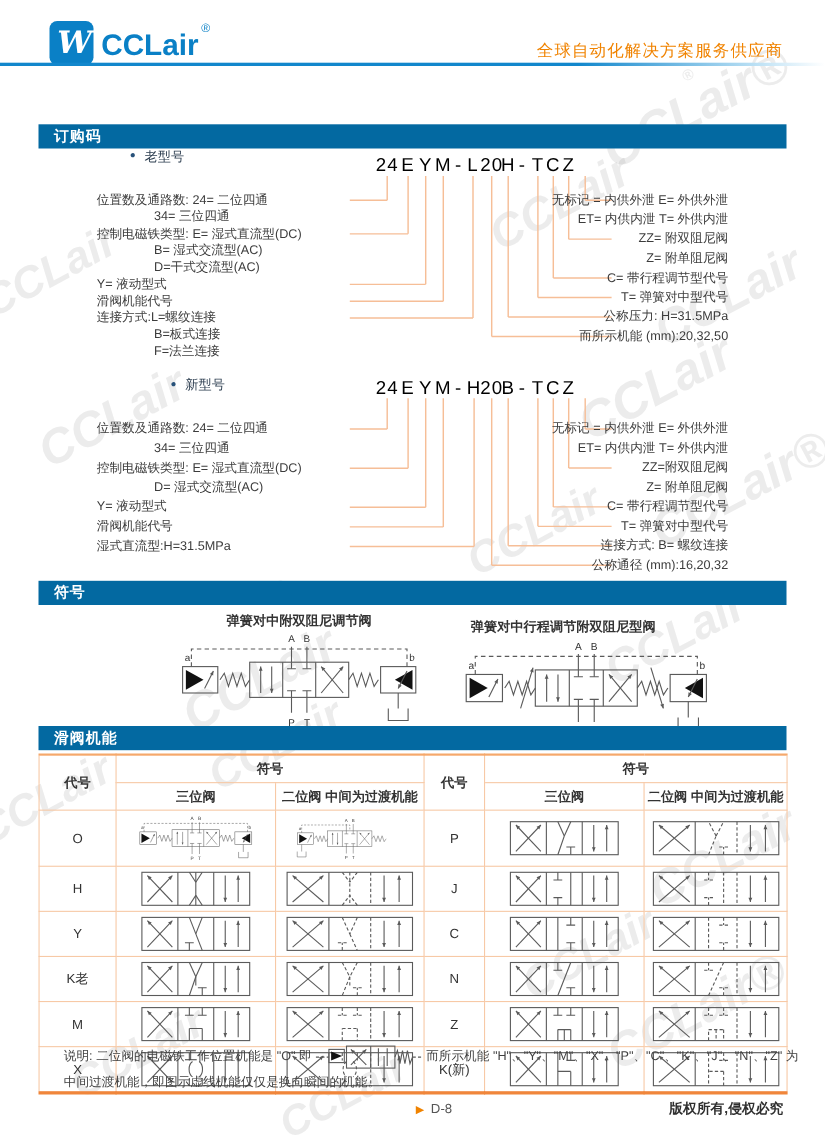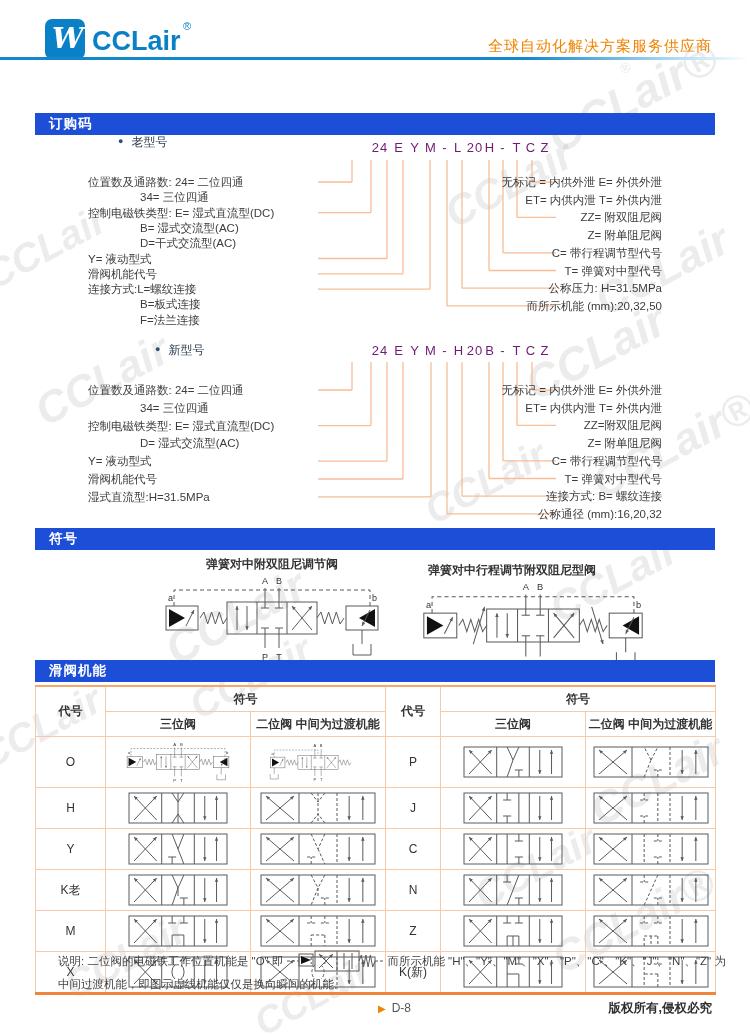--- a/index.html
+++ b/index.html
@@ -11,26 +11,26 @@
   
   .logo-box{position:absolute;left:45px;top:19px;width:40px;height:40px;background:#0A80C6;border-radius:7px;}
   .logo-w{position:absolute;left:52px;top:22px;color:#fff;font-size:28px;font-weight:bold;font-style:italic;
           font-family:"DejaVu Serif",serif;}
   .logo-name{position:absolute;left:92px;top:26px;color:#0A80C6;font-size:27px;font-weight:bold;letter-spacing:0px;}
   .logo-reg{position:absolute;left:183px;top:20px;color:#0A80C6;font-size:11px;}
   .tagline{position:absolute;right:38px;top:37px;color:#F08300;font-size:15px;font-weight:normal;letter-spacing:1px;}
   .hdr-line{position:absolute;left:0;top:57px;width:750px;height:3px;
             background:linear-gradient(90deg,#1287CC 0%,#1287CC 70%,#bfe2f5 92%,#ffffff 100%);}
   
-  .bar{position:absolute;left:35px;width:680px;height:22px;background:#1d4ed8;color:#fff;
+  .bar{position:absolute;left:35px;width:680px;height:22px;background:#0369a1;color:#fff;
        font-size:13.5px;font-weight:bold;line-height:22px;padding-left:14px;box-sizing:border-box;letter-spacing:1px;}
   .bullet{position:absolute;font-size:12px;color:#2d3e50;}
   .bullet .dot{color:#28527a;font-size:9px;vertical-align:2px;margin-right:8px;}
-  .code-tok{position:absolute;transform:translateX(-50%);font-size:13px;color:#701a75;font-weight:500;
-            letter-spacing:1px;white-space:nowrap;margin-left:28px;}
+  .code-tok{position:absolute;transform:translateX(-50%);font-size:17px;color:#000000;font-weight:500;
+            letter-spacing:1px;white-space:nowrap;}
   .lbl{position:absolute;font-size:11.5px;line-height:14px;color:#3c3c3c;white-space:nowrap;}
   .cap{position:absolute;font-size:12px;font-weight:bold;color:#333;white-space:nowrap;transform:translateX(-50%);}
   
   .spool-table{border-collapse:collapse;table-layout:fixed;width:680px;
                border-top:2px solid #F5A86B;border-bottom:3px solid #F0863B;}
   .spool-table td,.spool-table th{border:1px solid #F7C9A6;text-align:center;vertical-align:middle;
                font-size:12px;color:#333;font-weight:normal;padding:0;overflow:hidden;}
   .spool-table th{font-weight:bold;height:24px;}
   .spool-table td.body{height:34px;}
   .note{position:absolute;left:58px;top:948px;width:650px;font-size:11.5px;color:#3f3f3f;line-height:20px;}

